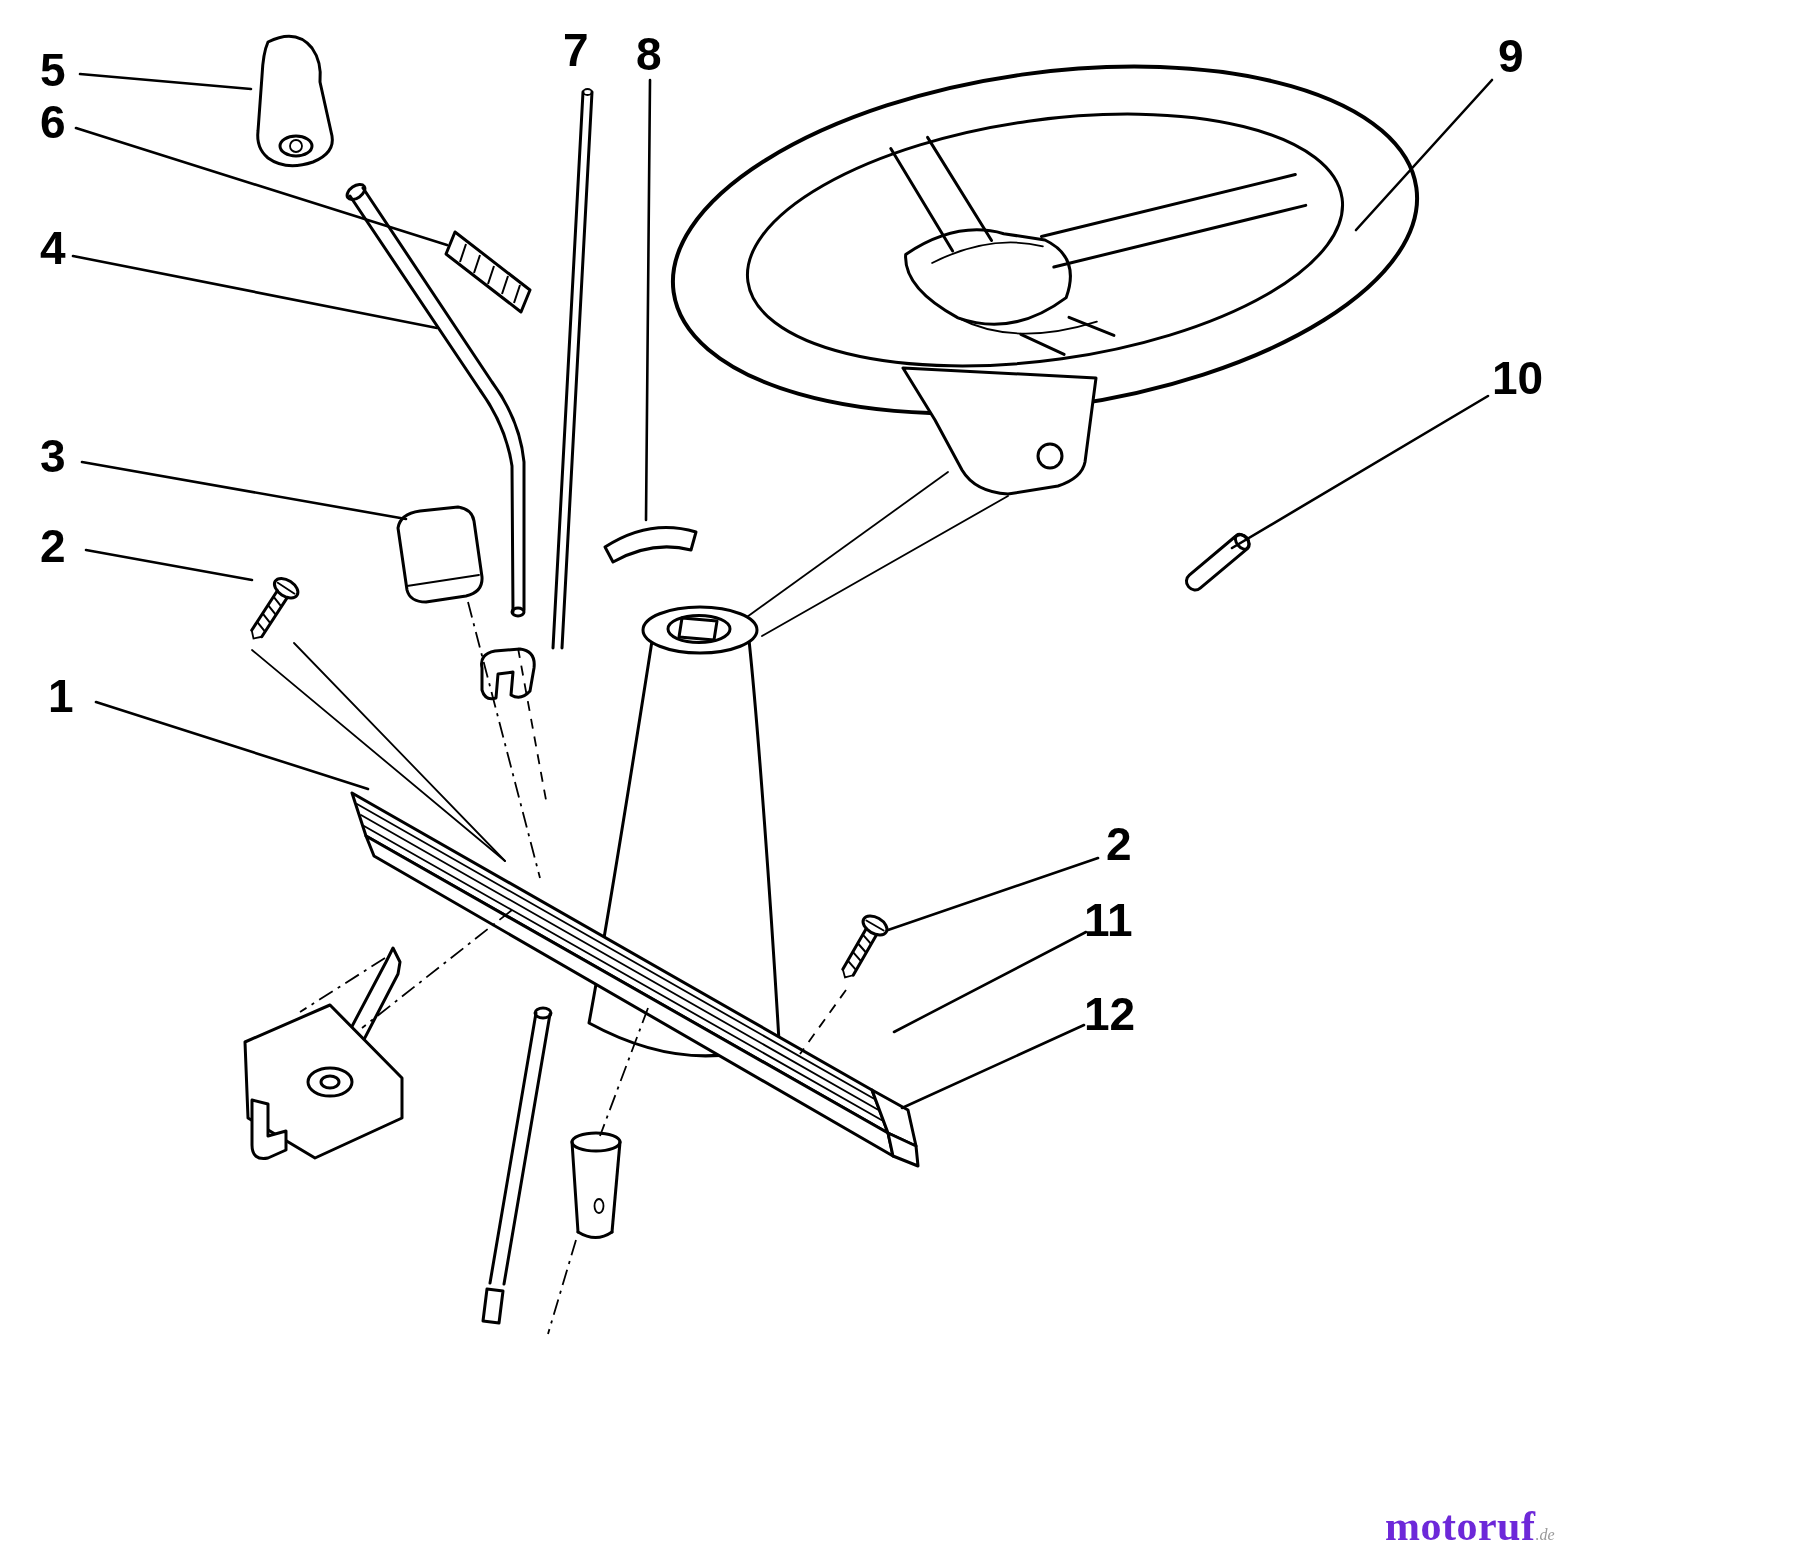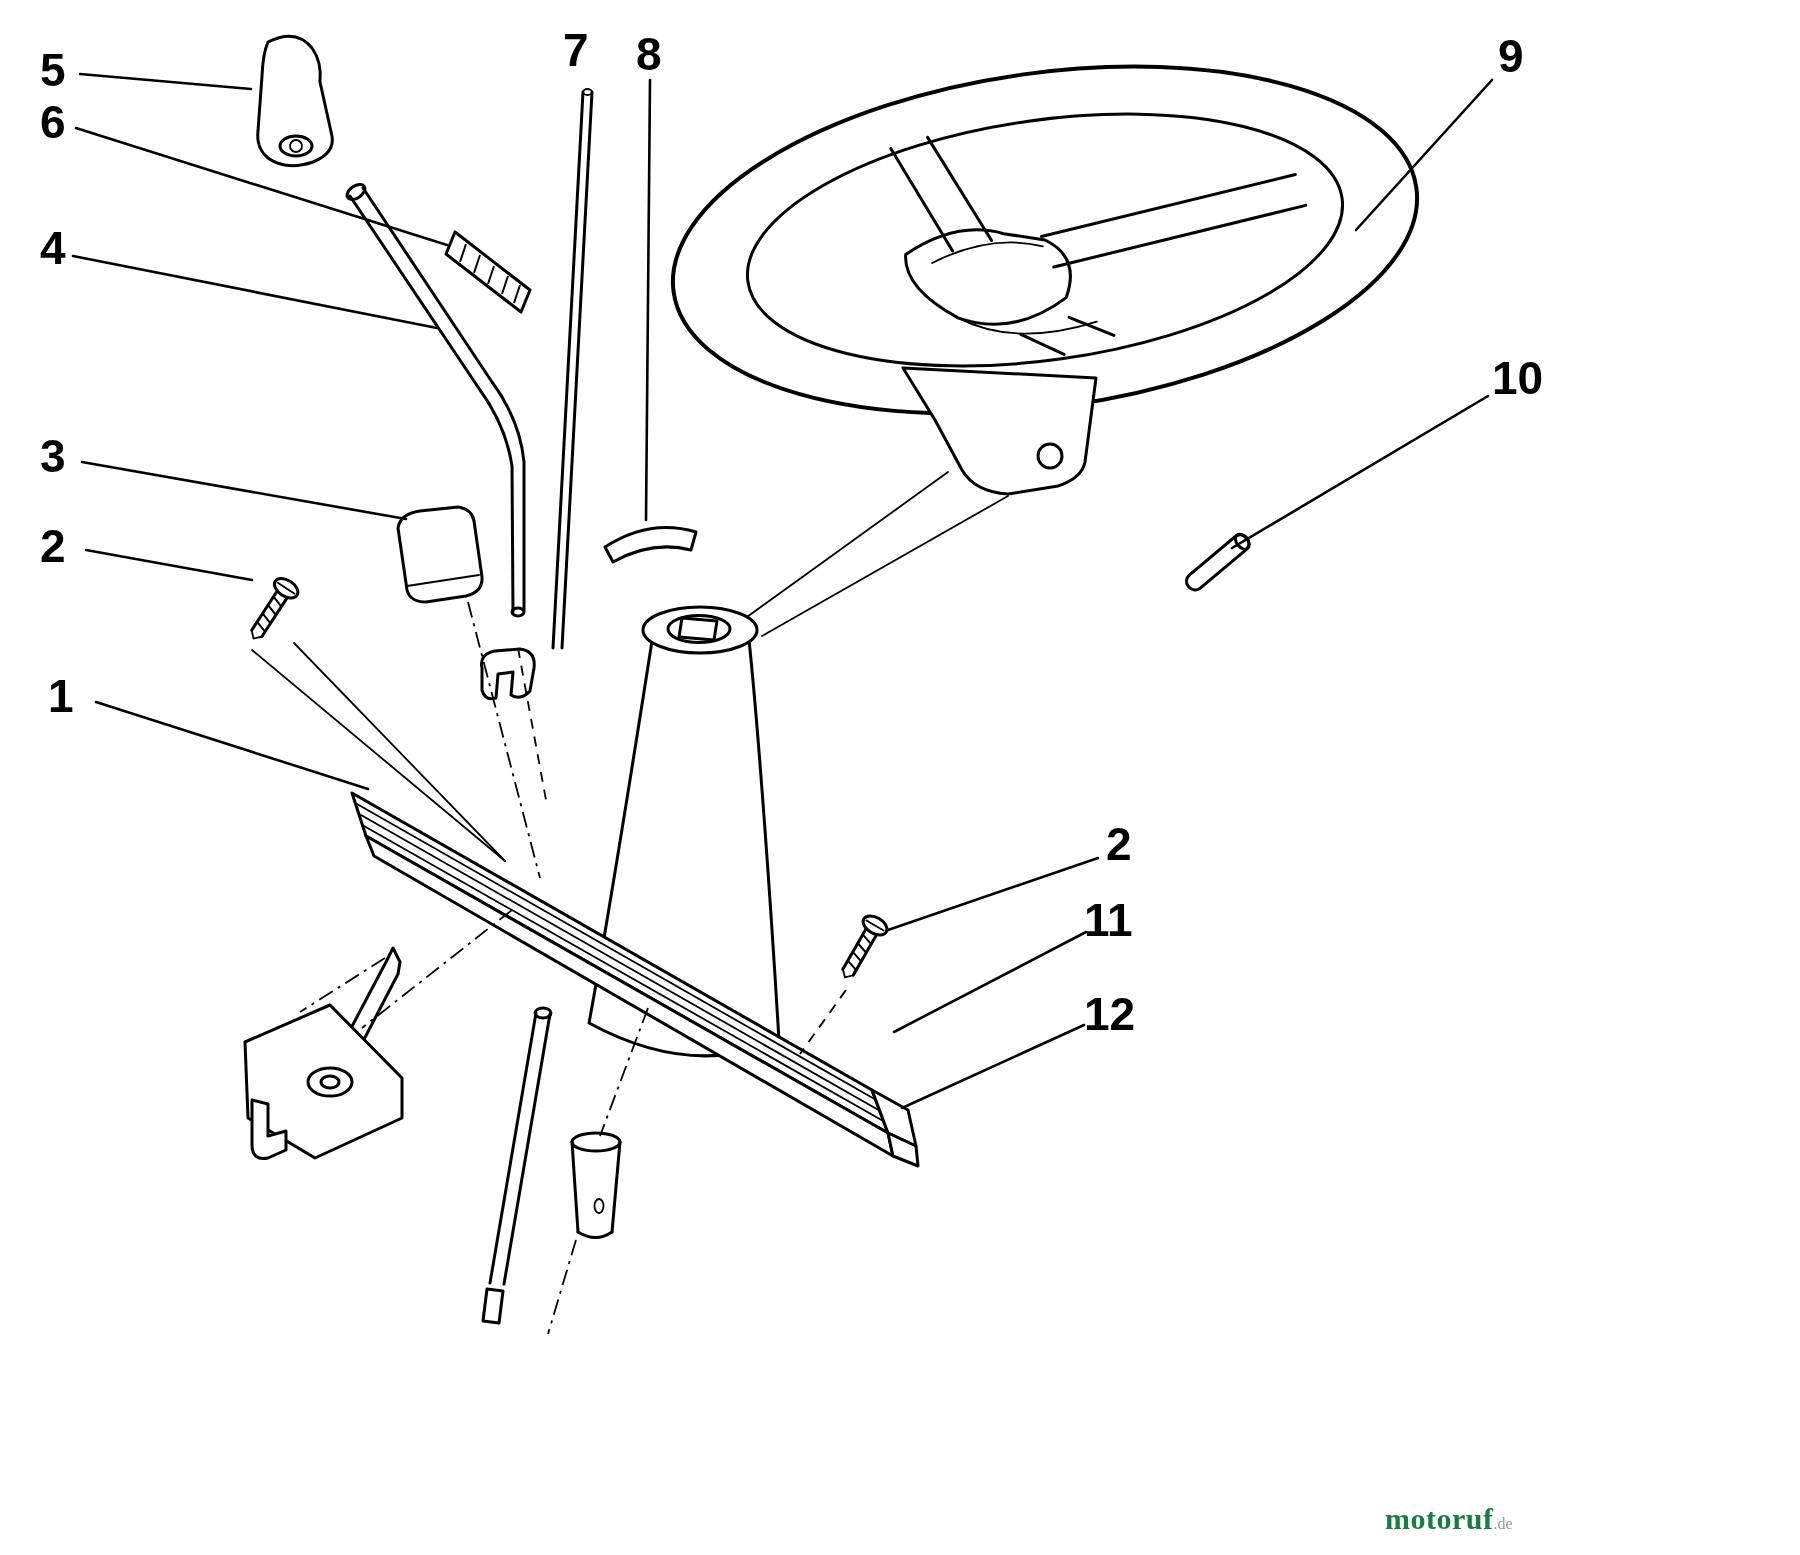--- a/index.html
+++ b/index.html
@@ -21,22 +21,22 @@
   .hatch{fill:none;stroke:#000;stroke-width:2;}
   .callout-num{
     font-family:"Liberation Sans", sans-serif;
     font-size:46px;font-weight:700;fill:#000;
   }
   #watermark{
     position:absolute;left:1385px;top:1502px;
     font-family:"Liberation Serif", serif;
     white-space:nowrap;
   }
-  #watermark .brand{color:#15803d;font-weight:700;font-size:30px;letter-spacing:0.5px;}
-  #watermark .suffix{color:#9a9a9a;font-size:16px;font-weight:400;}
+  #watermark .brand{color:#6d28d9;font-weight:700;font-size:42px;letter-spacing:0.5px;}
+  #watermark .suffix{color:#9a9a9a;font-size:16px;font-weight:400;font-style:italic;}
 </style>
 </head>
 <body>
 
 <div id="stage">
 <svg width="1800" height="1555" viewBox="0 0 1800 1555">
 
   <g transform="rotate(-8 1045 240)">
     <ellipse class="outline-thick" cx="1045" cy="240" rx="375" ry="167"></ellipse>
     <ellipse class="outline" cx="1045" cy="240" rx="300" ry="120"></ellipse>

